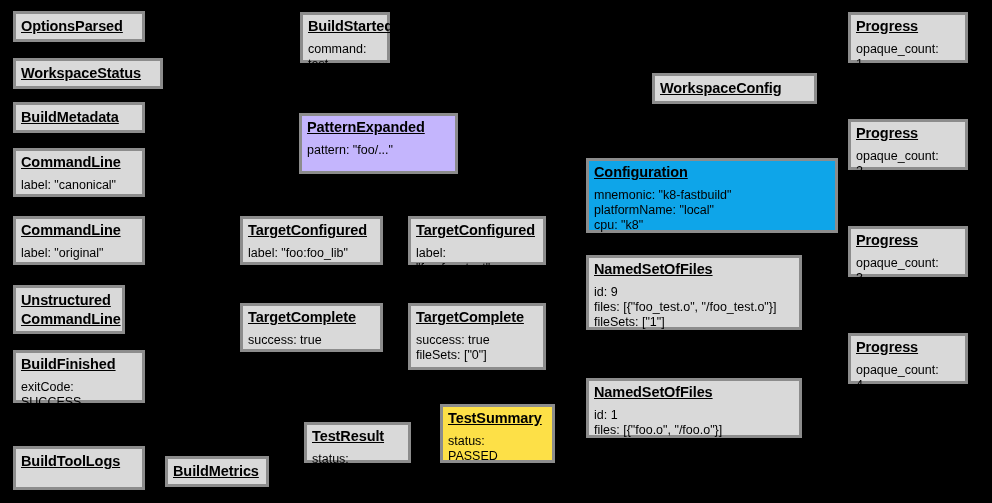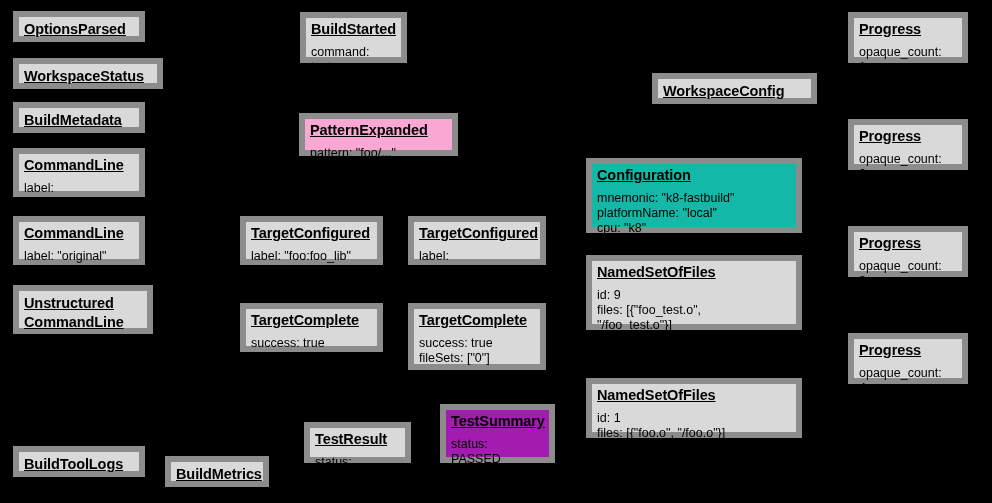--- a/index.html
+++ b/index.html
@@ -15,21 +15,21 @@
     position: relative;
     width: 992px;
     height: 503px;
     background: #000000;
     overflow: hidden;
   }
   .node {
     position: absolute;
     box-sizing: border-box;
     background: #d9d9d9;
-    border: 6px solid #737373;
+    border: 3px solid #737373;
     padding: 3px 22px 4px 5px;
     color: #000000;
   }
   .node-title {
     font-size: 14.5px;
     font-weight: bold;
     text-decoration: underline;
     line-height: 17px;
     letter-spacing: -0.1px;
     white-space: pre-line;
@@ -62,35 +62,39 @@
       <div class="node-title">WorkspaceStatus</div>
     </div>
     <div class="node" style="left: 13px; top: 148px; width: 132px; height: 49px; background: rgb(217, 217, 217); border-color: rgb(140, 140, 140); color: rgb(0, 0, 0);">
       <div class="node-title">CommandLine</div>
       <div class="node-fields">label: "canonical"</div>
     </div>
     <div class="node" style="left: 13px; top: 216px; width: 132px; height: 49px; background: rgb(217, 217, 217); border-color: rgb(140, 140, 140); color: rgb(0, 0, 0);">
       <div class="node-title">CommandLine</div>
       <div class="node-fields">label: "original"</div>
     </div>
-    <div class="node title-only" style="left: 13px; top: 285px; width: 140px; height: 49px; background: rgb(217, 217, 217); border-color: rgb(140, 140, 140); color: rgb(0, 0, 0);">
+    <div class="node title-only" style="left: 13px; top: 285px; width: 112px; height: 49px; background: rgb(217, 217, 217); border-color: rgb(140, 140, 140); color: rgb(0, 0, 0);">
       <div class="node-title">Unstructured
 CommandLine</div>
     </div>
-    <div class="node title-only" style="left: 13px; top: 446px; width: 132px; height: 31px; background: rgb(217, 217, 217); border-color: rgb(140, 140, 140); color: rgb(0, 0, 0);">
+    <div class="node" style="left: 13px; top: 350px; width: 132px; height: 53px; background: rgb(217, 217, 217); border-color: rgb(140, 140, 140); color: rgb(0, 0, 0);">
+      <div class="node-title">BuildFinished</div>
+      <div class="node-fields">exitCode: SUCCESS</div>
+    </div>
+    <div class="node title-only" style="left: 13px; top: 446px; width: 132px; height: 44px; background: rgb(217, 217, 217); border-color: rgb(140, 140, 140); color: rgb(0, 0, 0);">
       <div class="node-title">BuildToolLogs</div>
     </div>
     <div class="node title-only" style="left: 165px; top: 456px; width: 104px; height: 31px; background: rgb(217, 217, 217); border-color: rgb(140, 140, 140); color: rgb(0, 0, 0);">
       <div class="node-title">BuildMetrics</div>
     </div>
-    <div class="node" style="left: 300px; top: 12px; width: 107px; height: 51px; background: rgb(217, 217, 217); border-color: rgb(140, 140, 140); color: rgb(0, 0, 0);">
+    <div class="node" style="left: 300px; top: 12px; width: 90px; height: 51px; background: rgb(217, 217, 217); border-color: rgb(140, 140, 140); color: rgb(0, 0, 0);">
       <div class="node-title">BuildStarted</div>
       <div class="node-fields">command: test</div>
     </div>
-    <div class="node" style="left: 299px; top: 113px; width: 159px; height: 43px; background: #f9a8d4; border-color: rgb(140, 140, 140); color: rgb(0, 0, 0);">
+    <div class="node" style="left: 299px; top: 113px; width: 159px; height: 61px; background: #c4b5fd; border-color: rgb(140, 140, 140); color: rgb(0, 0, 0);">
       <div class="node-title">PatternExpanded</div>
       <div class="node-fields">pattern: "foo/..."</div>
     </div>
     <div class="node" style="left: 240px; top: 216px; width: 143px; height: 49px; background: rgb(217, 217, 217); border-color: rgb(140, 140, 140); color: rgb(0, 0, 0);">
       <div class="node-title">TargetConfigured</div>
       <div class="node-fields">label: "foo:foo_lib"</div>
     </div>
     <div class="node" style="left: 408px; top: 216px; width: 138px; height: 49px; background: rgb(217, 217, 217); border-color: rgb(140, 140, 140); color: rgb(0, 0, 0);">
       <div class="node-title">TargetConfigured</div>
       <div class="node-fields">label: "foo:foo_test"</div>
@@ -101,29 +105,29 @@
     </div>
     <div class="node" style="left: 408px; top: 303px; width: 138px; height: 67px; background: rgb(217, 217, 217); border-color: rgb(140, 140, 140); color: rgb(0, 0, 0);">
       <div class="node-title">TargetComplete</div>
       <div class="node-fields">success: true
 fileSets: ["0"]</div>
     </div>
     <div class="node" style="left: 304px; top: 422px; width: 107px; height: 41px; background: rgb(217, 217, 217); border-color: rgb(140, 140, 140); color: rgb(0, 0, 0);">
       <div class="node-title">TestResult</div>
       <div class="node-fields">status: PASSED</div>
     </div>
-    <div class="node" style="left: 440px; top: 404px; width: 115px; height: 59px; background: #a21caf; border-color: rgb(140, 140, 140); color: rgb(0, 0, 0);">
+    <div class="node" style="left: 440px; top: 404px; width: 115px; height: 59px; background: #fde047; border-color: rgb(140, 140, 140); color: rgb(0, 0, 0);">
       <div class="node-title">TestSummary</div>
       <div class="node-fields">status: PASSED
 runs: 1</div>
     </div>
     <div class="node title-only" style="left: 652px; top: 73px; width: 165px; height: 31px; background: rgb(217, 217, 217); border-color: rgb(140, 140, 140); color: rgb(0, 0, 0);">
       <div class="node-title">WorkspaceConfig</div>
     </div>
-    <div class="node" style="left: 586px; top: 158px; width: 216px; height: 75px; background: #14b8a6; border-color: rgb(140, 140, 140); color: rgb(0, 0, 0);">
+    <div class="node" style="left: 586px; top: 158px; width: 252px; height: 75px; background: #0ea5e9; border-color: rgb(140, 140, 140); color: rgb(0, 0, 0);">
       <div class="node-title">Configuration</div>
       <div class="node-fields">mnemonic: "k8-fastbuild"
 platformName: "local"
 cpu: "k8"</div>
     </div>
     <div class="node" style="left: 586px; top: 255px; width: 216px; height: 75px; background: rgb(217, 217, 217); border-color: rgb(140, 140, 140); color: rgb(0, 0, 0);">
       <div class="node-title">NamedSetOfFiles</div>
       <div class="node-fields">id: 9
 files: [{"foo_test.o", "/foo_test.o"}]
 fileSets: ["1"]</div>

